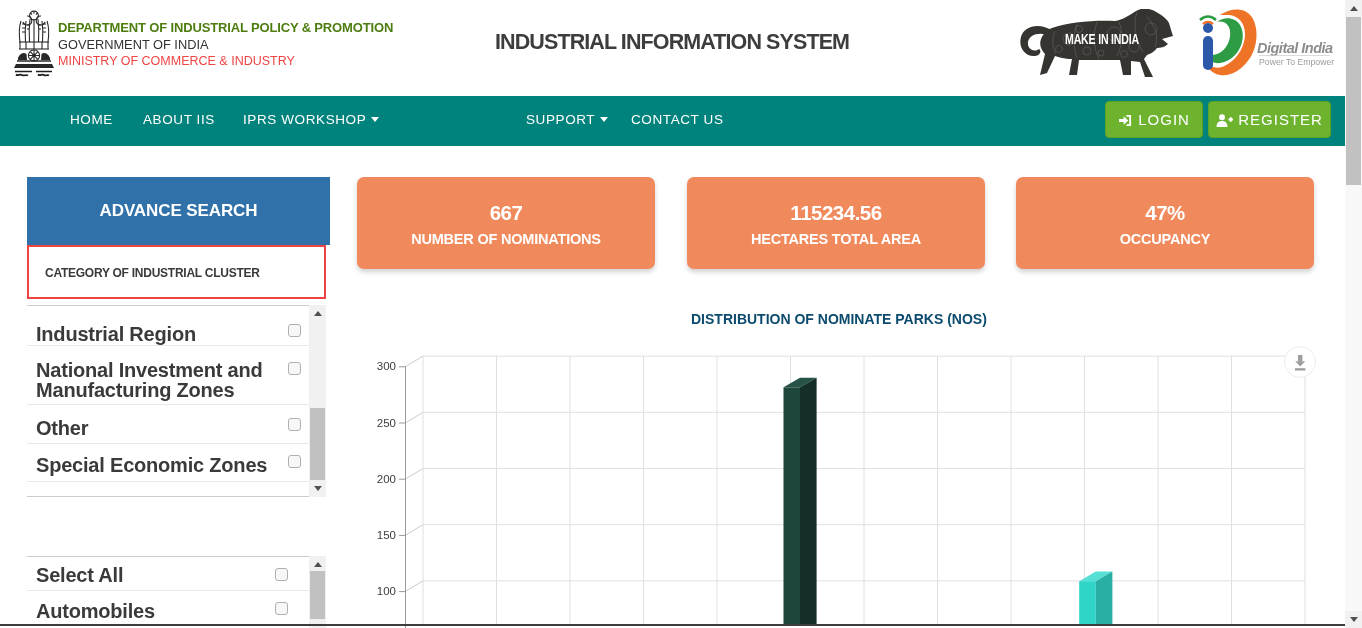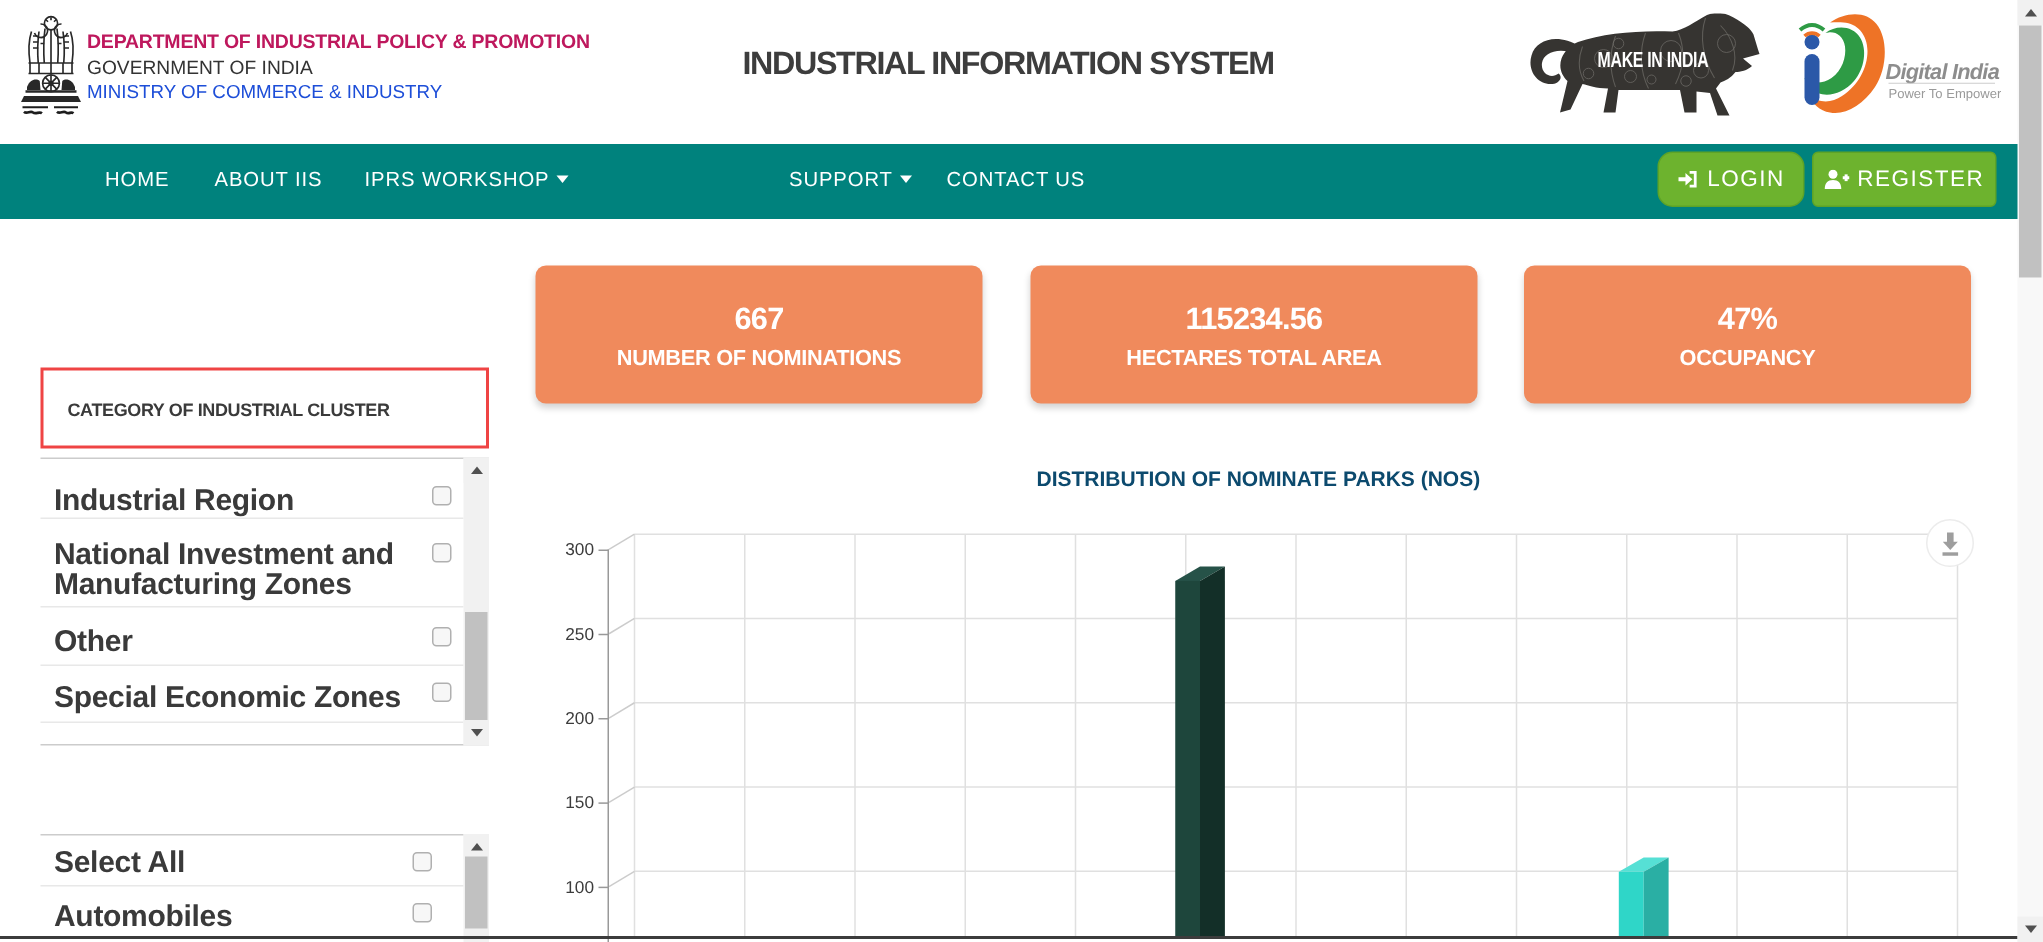--- a/index.html
+++ b/index.html
@@ -81,23 +81,23 @@
 
         <path d="M3 52 h34" stroke-width="1.6"></path>
         <path d="M2 55 h36 l2 4 h-40 Z" fill="#282828" stroke="none"></path>
       </g>
 
       <g stroke="#1d1d1d" fill="none">
         <path d="M1 62.5 h17 M22 62.5 h16" stroke-width="1.4"></path>
         <path d="M2 65.5 c2 2 4 -1 6 0.5 c2 1.5 4 -1 6 0.5 M24 65.5 c2 2 4 -1 6 0.5 c2 1.5 3 -1 5 0.5" stroke-width="1.8"></path>
       </g>
     </svg>
-    <div class="dept" style="top:20px; font-size:13px; font-weight:bold; letter-spacing:-0.15px; color:#be185d;">DEPARTMENT OF INDUSTRIAL POLICY &amp; PROMOTION</div>
+    <div class="dept" style="top:20px; font-size:13px; font-weight:bold; letter-spacing:-0.15px; color:#4d7c0f;">DEPARTMENT OF INDUSTRIAL POLICY &amp; PROMOTION</div>
     <div class="dept" style="top:37px; font-size:12.8px; color:#333;">GOVERNMENT OF INDIA</div>
-    <div class="dept" style="top:53.5px; font-size:12.5px; color:#1d4ed8;">MINISTRY OF COMMERCE &amp; INDUSTRY</div>
+    <div class="dept" style="top:53.5px; font-size:12.5px; color:#ef4444;">MINISTRY OF COMMERCE &amp; INDUSTRY</div>
     <div id="title">INDUSTRIAL INFORMATION SYSTEM</div>
 
     <svg class="abs" style="left:1019px; top:9px;" width="156" height="71" viewBox="0 0 156 71">
       <g fill="#363431">
 
         <path d="M34 22 C20 13 5 17 2 28 C-1 38 6 48 16 47 C21 46.5 23 42 20 40 C15 44 8 40 9 33 C10 26 20 22 32 27 Z"></path>
 
         <path d="M33 19 C50 13 75 11 96 12 C104 11 110 6 119 1 C126 -2 133 0 139 4 C144 7 148 10 150 14 L153 24 L154 27 L143 30 L149 35 C146 38 141 39 138 39 C135 43 131 45 128 46 L125 50 L132 64 L134 68 L126 68 L121 53 L112 52 L112 66 L104 66 L101 51 L77 51 L60 51 L58 66 L50 66 L53 50 C45 50 40 48 36 47 L28 64 L21 66 L26 45 C22 41 20 36 22 30 C24 25 28 21 33 19 Z"></path>
       </g>
 
@@ -139,36 +139,37 @@
       <text x="67" y="57" font-family="Liberation Sans, sans-serif" font-size="8.7" fill="#9a9a9a">Power To Empower</text>
     </svg>
   </div>
 
   <div id="nav">
     <div class="navitem" style="left:42px;">HOME</div>
     <div class="navitem" style="left:115px;">ABOUT IIS</div>
     <div class="navitem" style="left:215px;">IPRS WORKSHOP<span class="caret"></span></div>
     <div class="navitem" style="left:498px;">SUPPORT<span class="caret"></span></div>
     <div class="navitem" style="left:603px;">CONTACT US</div>
-    <div class="btn" style="left:1105px; width:98px;border-radius:10px;"><svg width="15" height="13" viewBox="0 0 16 14" style="vertical-align:-2px;">
+    <div class="btn" style="left:1105px; width:98px;"><svg width="15" height="13" viewBox="0 0 16 14" style="vertical-align:-2px;">
           <g fill="#fff">
             <path d="M1 5.5 h5 V2.5 L11 7 L6 11.5 V8.5 H1 Z"></path>
             <path d="M9 1 h5 v12 h-5 v-2 h3 V3 h-3 Z"></path>
           </g>
         </svg> LOGIN</div>
     <div class="btn" style="left:1208px; width:123px;"><svg width="17" height="13" viewBox="0 0 17 13" style="vertical-align:-2px;">
           <g fill="#fff">
             <circle cx="6" cy="3.2" r="3"></circle>
             <path d="M0.5 13 C0.5 9 2.5 7 6 7 C9.5 7 11.5 9 11.5 13 Z"></path>
             <rect x="12.5" y="4.5" width="4.5" height="2"></rect>
             <rect x="13.75" y="3.25" width="2" height="4.5"></rect>
           </g>
         </svg> REGISTER</div>
   </div>
 
+  <div id="adv-hd">ADVANCE SEARCH</div>
   <div class="sidebox" style="top:245px; height:54px;">
     <div class="sidelabel" style="position:absolute; left:16px; top:19px; font-size:12px; letter-spacing:-0.25px;">CATEGORY OF INDUSTRIAL CLUSTER</div>
   </div>
 
   <div class="abs" style="left:27px; top:305px; width:299px; height:192px; background:#fff; border-top:1px solid #ccc; border-bottom:1px solid #ccc;"></div>
   <div class="rowtxt" style="top:323px;">Industrial Region</div>
   <div class="cb" style="left:288px; top:324px;"></div>
   <div class="sep" style="top:345px; width:282px;"></div>
   <div class="rowtxt" style="top:360px; width:240px; line-height:20px;">National Investment and Manufacturing Zones</div>
   <div class="cb" style="left:288px; top:362px;"></div>

